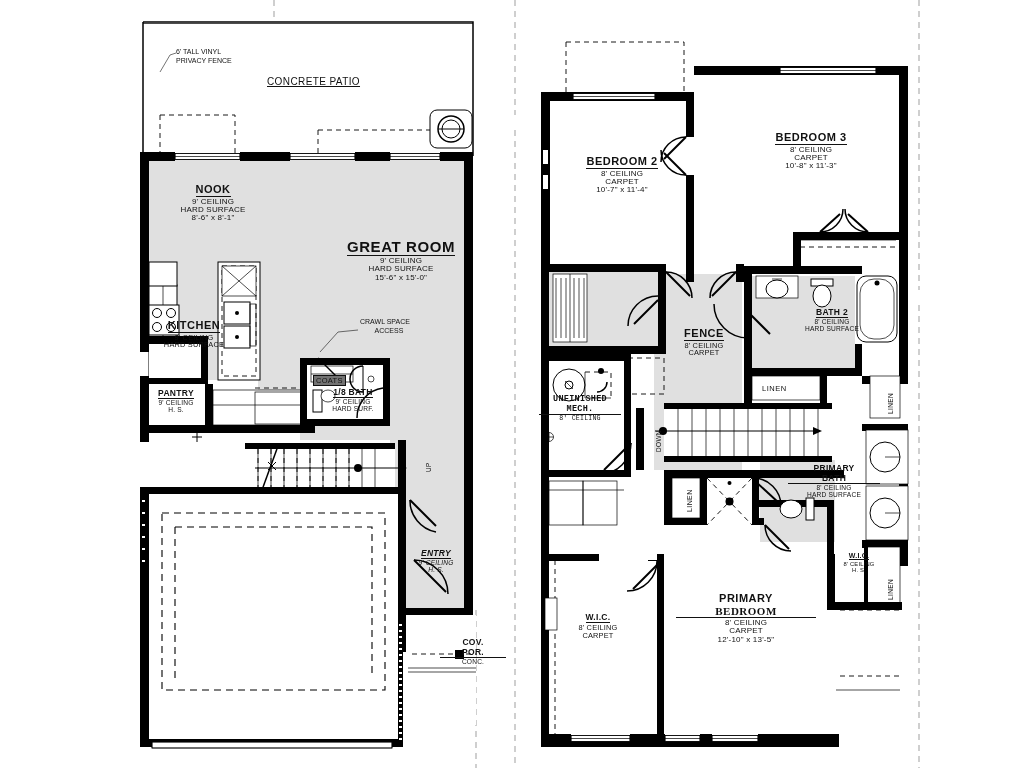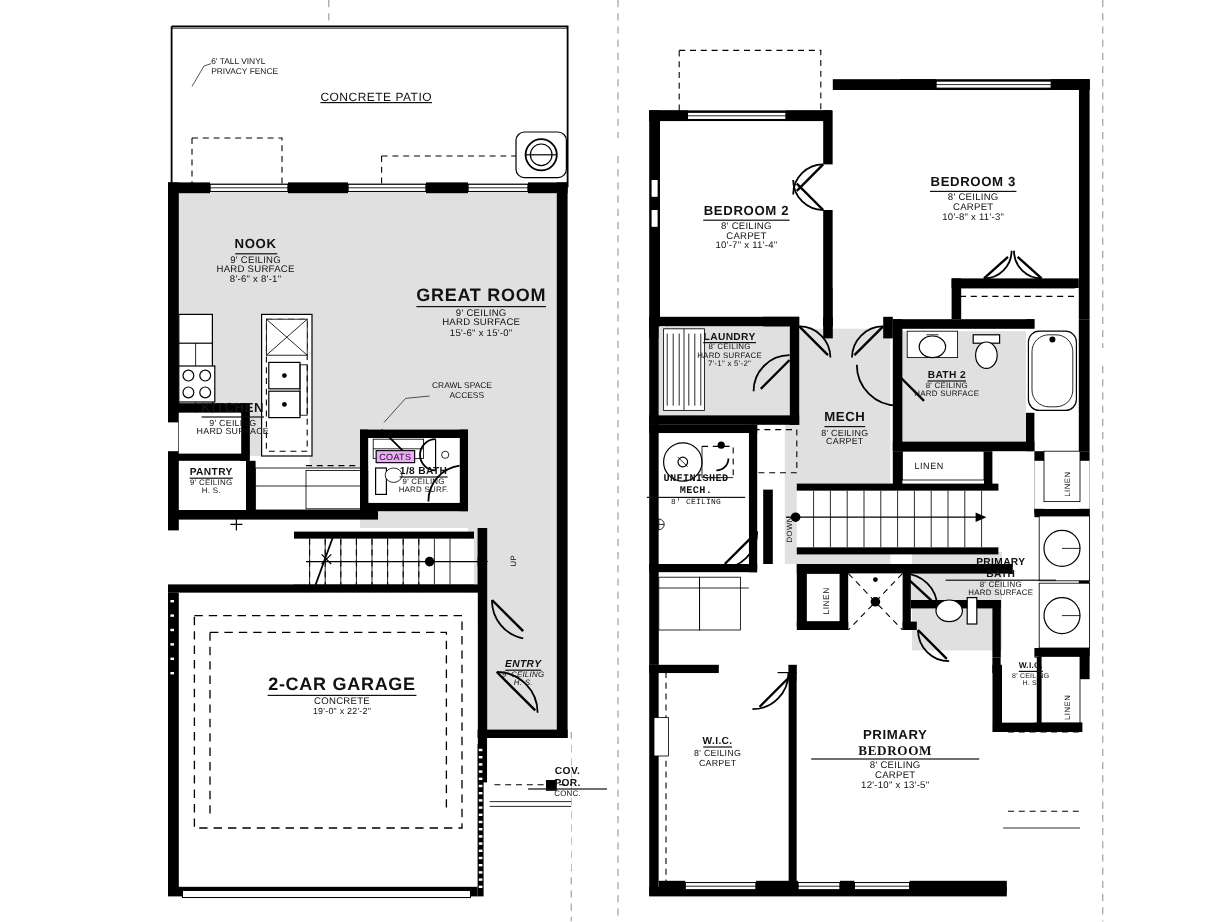--- a/index.html
+++ b/index.html
@@ -15,41 +15,41 @@
   
   .lbl{position:absolute;text-align:center;line-height:1.05;
        letter-spacing:.2px;white-space:nowrap;}
   .lbl .rm{font-weight:bold;display:block;
            border-bottom:1.4px solid #111;padding-bottom:0px;margin-bottom:1px;
            display:inline-block;}
   .lbl .sub{display:block;font-weight:normal;}
 
   .t-big   {font-size:13px;}
   .t-big .rm{font-size:15px;letter-spacing:.6px;}
-  .t-med   {font-size:11px;margin-top:15px;}
+  .t-med   {font-size:11px;}
   .t-med .rm{font-size:11px;letter-spacing:.5px;}
   .t-sm    {font-size:8.5px;}
   .t-sm .rm{font-size:8.5px;letter-spacing:.3px;}
   .t-xs    {font-size:7px;}
   .t-xs .rm{font-size:7px;letter-spacing:.2px;}
 
   .sub.s9  {font-size:8px;}
   .sub.s8  {font-size:7.4px;}
   .sub.s7  {font-size:6.6px;}
   .sub.s6  {font-size:5.8px;}
 
   .plain{position:absolute;white-space:nowrap;font-size:7px;line-height:1.22;}
   .plain.u{text-decoration:underline;}
 
   .vert{position:absolute;white-space:nowrap;font-size:6.4px;
         transform-origin:0 0;letter-spacing:.4px;}
   .rot90{transform:rotate(-90deg);}
 
   .boxed{position:absolute;white-space:nowrap;font-size:7.5px;
-         border:1.4px solid #111;background:#f0abfc;padding:0px 2px;
+         border:1.4px solid #111;background:#737373;padding:0px 2px;
          letter-spacing:.3px;}
 </style>
 </head>
 <body>
 
 <div class="stage">
 
 <svg viewBox="0 0 1022 768" xmlns="http://www.w3.org/2000/svg">
   <defs>
     <style>
@@ -654,25 +654,20 @@
 </div>
 
 <div class="lbl t-sm" style="left:313px;top:388px;width:80px;">
   <span class="rm">1/8 BATH</span>
   <span class="sub s7">9' CEILING</span>
   <span class="sub s7">HARD SURF.</span>
 </div>
 
 <div class="vert rot90" style="left:425px;top:472px;">UP</div>
 
-<div class="lbl t-big" style="left:190px;top:563px;width:190px;">
-  <span class="rm">2-CAR GARAGE</span>
-  <span class="sub s9">CONCRETE</span>
-  <span class="sub s8">19'-0" x 22'-2"</span>
-</div>
 
 <div class="lbl t-sm" style="left:404px;top:549px;width:64px;font-style:italic;">
   <span class="rm">ENTRY</span>
   <span class="sub s7">9' CEILING</span>
   <span class="sub s7">H. S.</span>
 </div>
 
 <div class="lbl t-sm" style="left:440px;top:638px;width:66px;text-align:center;overflow:hidden;">
   <span class="rm" style="border-bottom:none;">COV.</span>
   <span class="rm" style="display:block;">POR.</span>
@@ -686,34 +681,28 @@
   <span class="sub s9">10'-7" x 11'-4"</span>
 </div>
 
 <div class="lbl t-med" style="left:747px;top:132px;width:128px;">
   <span class="rm">BEDROOM 3</span>
   <span class="sub s9">8' CEILING</span>
   <span class="sub s9">CARPET</span>
   <span class="sub s9">10'-8" x 11'-3"</span>
 </div>
 
-<div class="lbl t-sm" style="left:558px;top:276px;width:100px;">
-  <span class="rm">LAUNDRY</span>
-  <span class="sub s7">8' CEILING</span>
-  <span class="sub s7">HARD SURFACE</span>
-  <span class="sub s7">7'-1" x 5'-2"</span>
-</div>
 
 <div class="lbl t-med" style="left:660px;top:328px;width:88px;">
-  <span class="rm">MECH</span>
+  <span class="rm">FENCE</span>
   <span class="sub s8">8' CEILING</span>
   <span class="sub s8">CARPET</span>
 </div>
 
-<div class="lbl t-sm" style="left:744px;top:308px;width:90px;">
+<div class="lbl t-sm" style="left:787px;top:308px;width:90px;">
   <span class="rm">BATH 2</span>
   <span class="sub s7">8' CEILING</span>
   <span class="sub s7">HARD SURFACE</span>
 </div>
 
 <div class="lbl t-sm" style="left:539px;top:395px;width:82px;font-family:Liberation Mono, monospace;">
   <span class="rm" style="border-bottom:none;">UNFINISHED</span>
   <span class="rm" style="display:block;">MECH.</span>
   <span class="sub s7">8' CEILING</span>
 </div>

